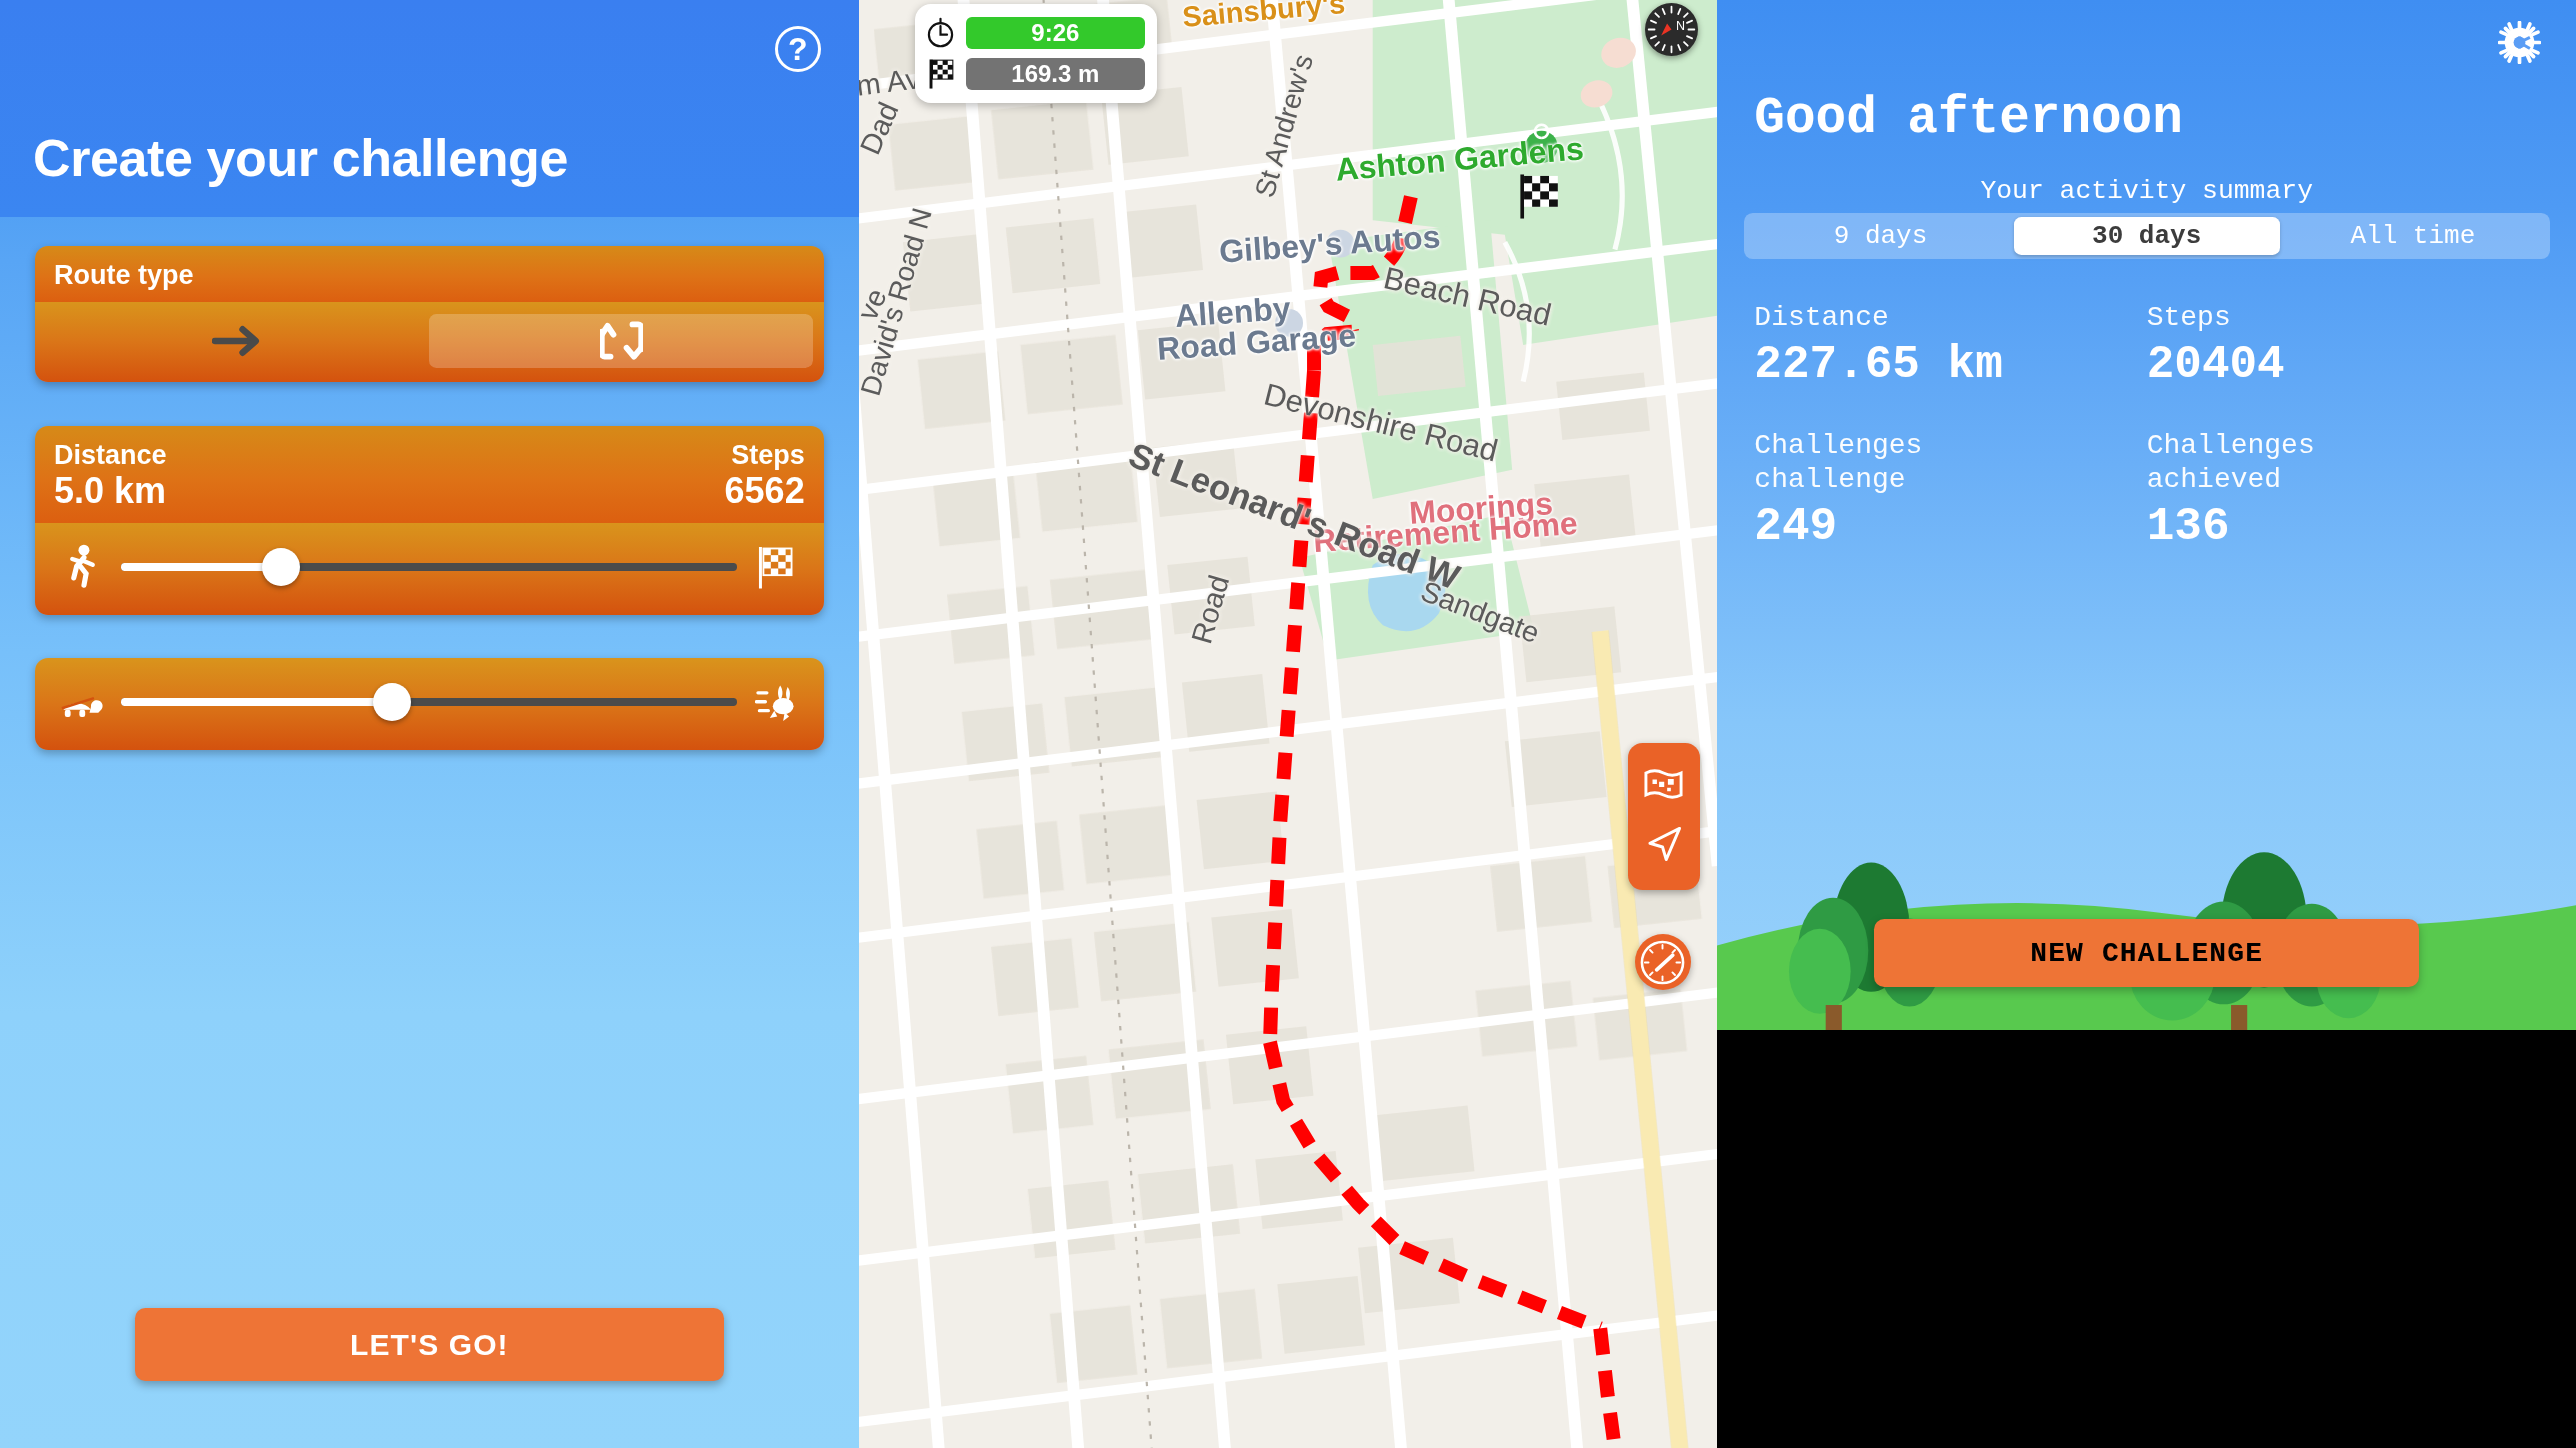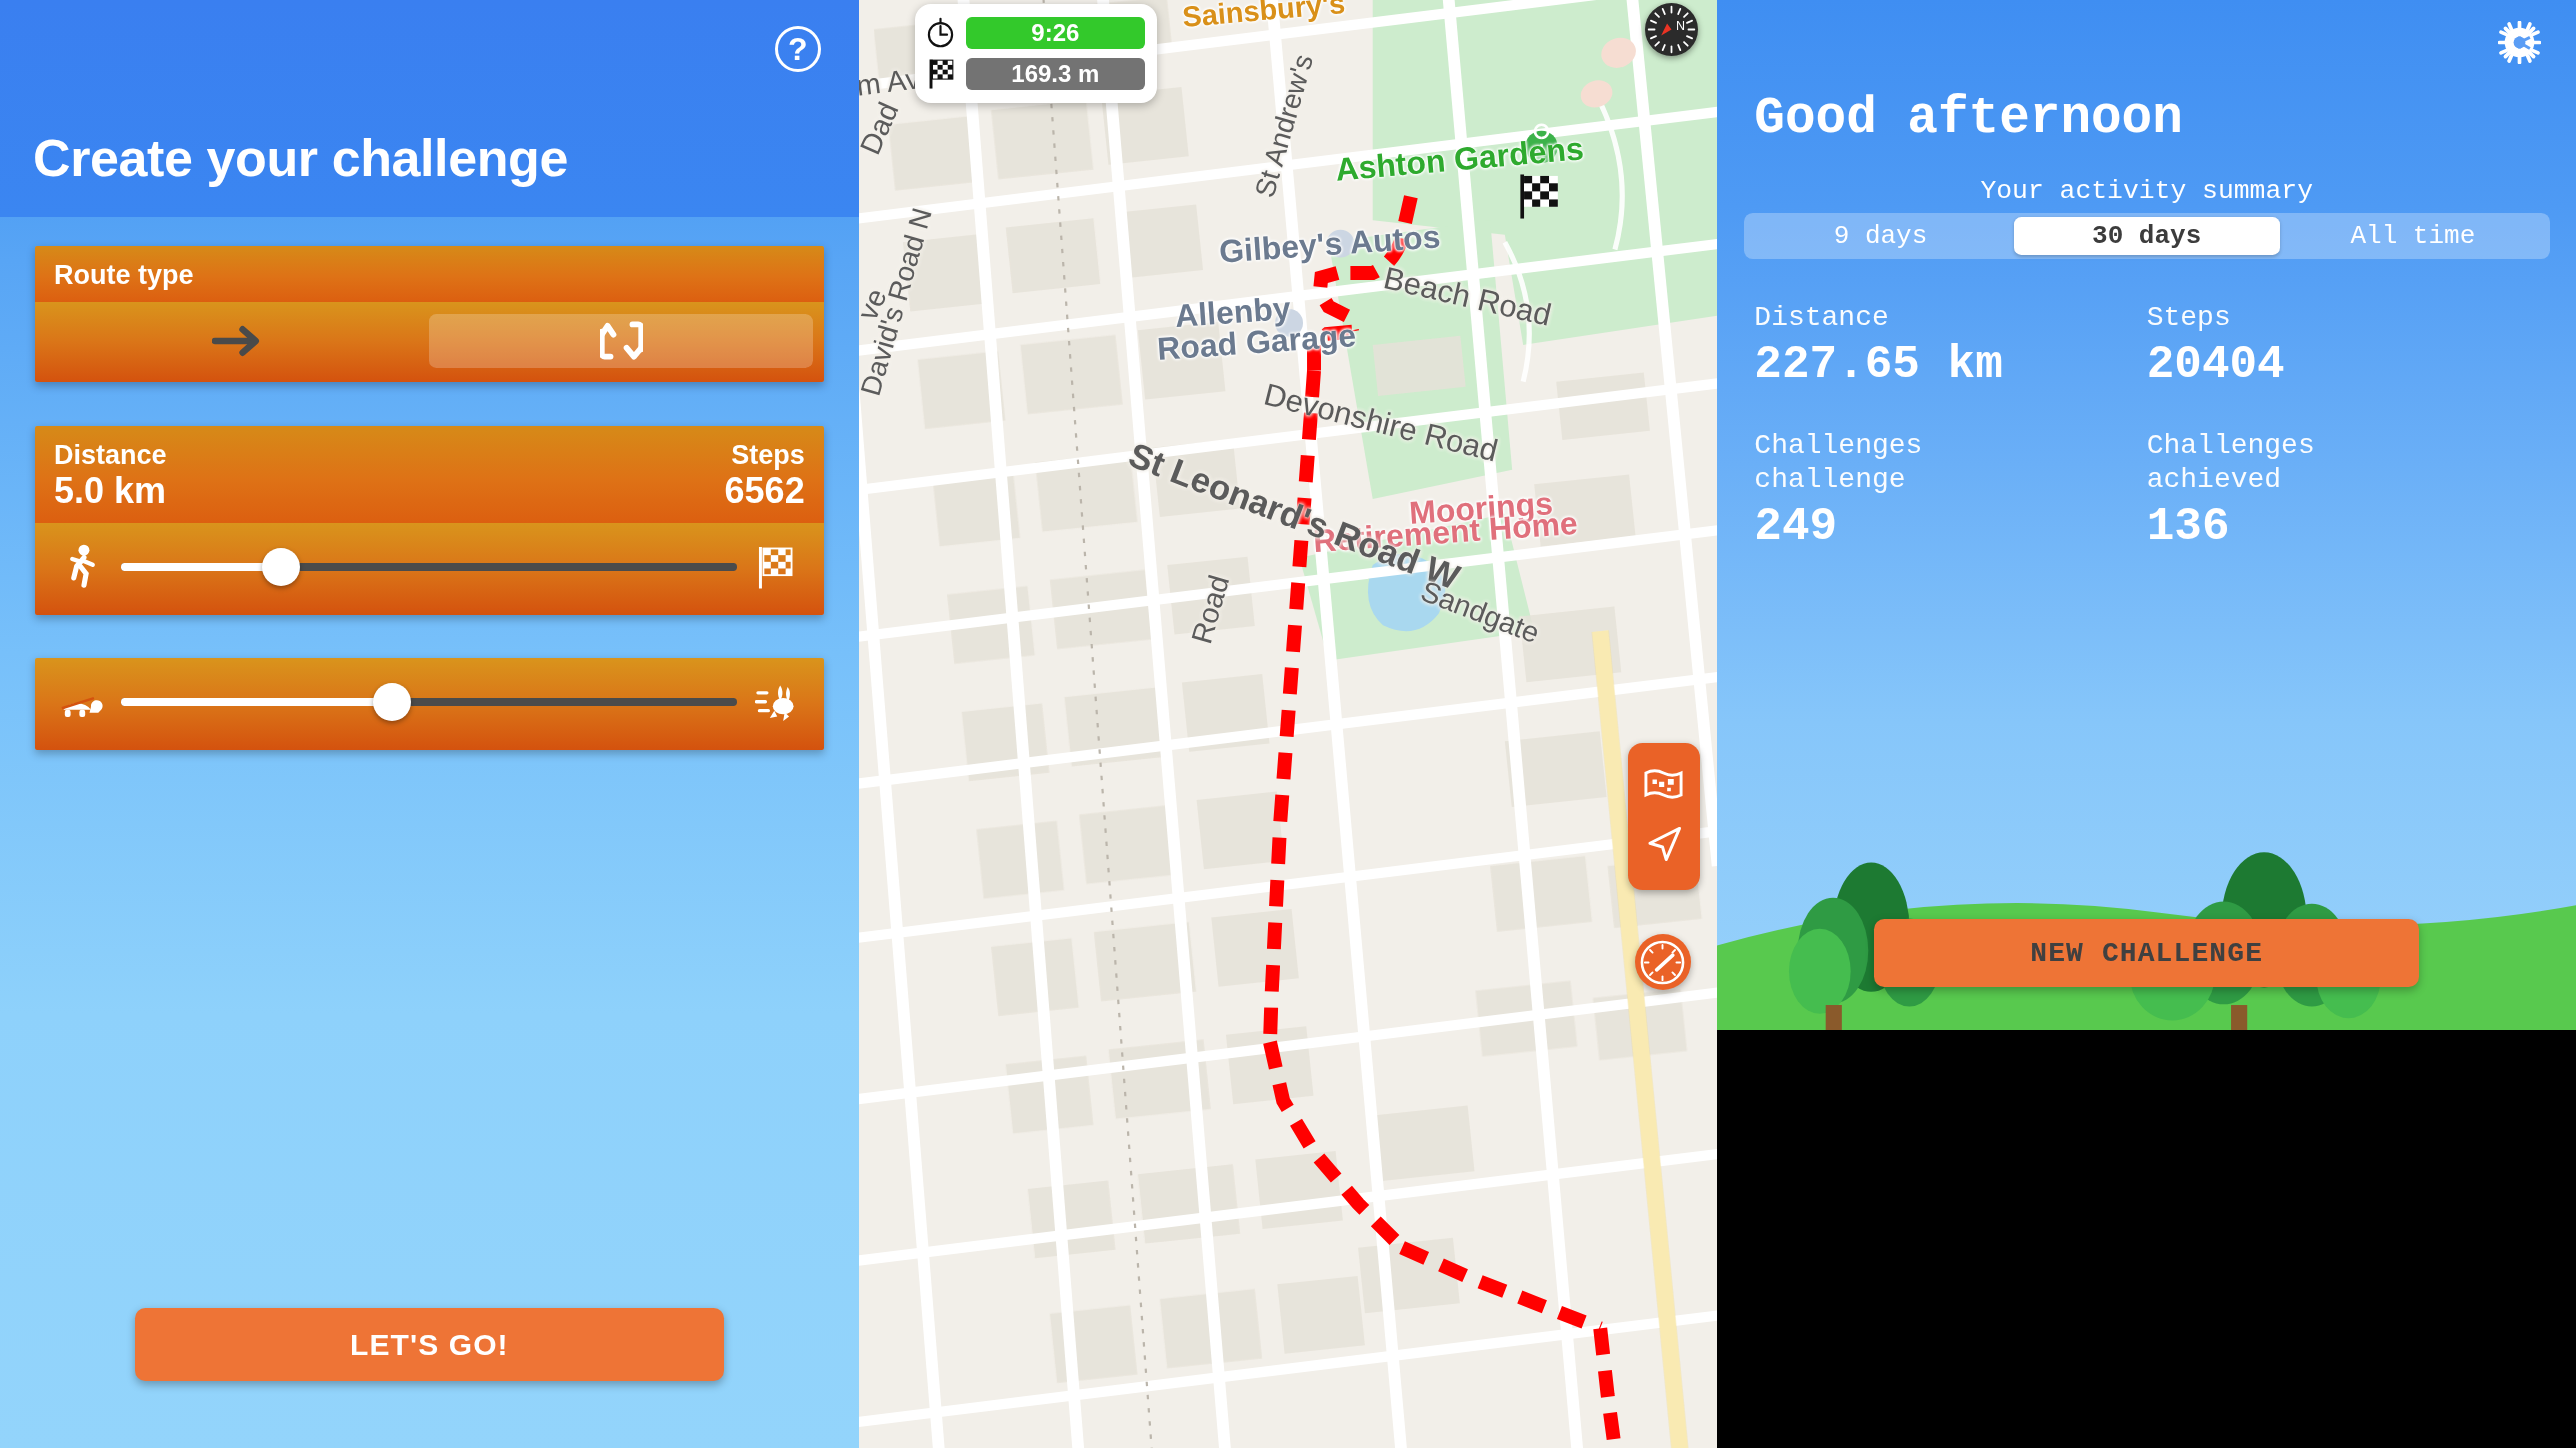--- a/index.html
+++ b/index.html
@@ -11,21 +11,21 @@
   .p1 { width:859px; height:1449px; position:relative;
         background:linear-gradient(180deg,#3b8ef0 0%,#58a5f5 18%,#77c0fa 45%,#8ed1fb 70%,#93d4fb 100%); }
   .p1-header { height:217px; background:linear-gradient(180deg,#3a7ff0 0%,#3b86f1 100%);
         position:relative; }
   .help-btn { position:absolute; right:38px; top:26px; width:46px; height:46px;
         border:3.7px solid #fff; border-radius:50%; display:flex; align-items:center;
         justify-content:center; color:#fff; font-size:32px; font-weight:bold; line-height:1;}
   .p1-title { position:absolute; left:33px; bottom:29px; color:#fff; font-size:52px;
         font-weight:bold; letter-spacing:-0.4px; }
 
-  .card { margin:12px 35px; border-radius:2px; overflow:hidden;
+  .card { margin:12px 35px; border-radius:13px; overflow:hidden;
         box-shadow:0 3.7px 8.8px rgba(0,0,0,.25); }
   .card-head { background:linear-gradient(180deg,#d68a18 0%,#de7216 55%,#dc5f10 100%);
         padding:14px 19px 11.7px 19px; display:flex; justify-content:space-between;
         align-items:flex-start; }
   .card-head-left { display:flex; flex-direction:column; }
   .card-head-right { display:flex; flex-direction:column; align-items:flex-end; }
   .lbl { color:#fff; font-size:27px; font-weight:bold; line-height:1.12; }
   .val { color:#fff; font-size:36px; font-weight:bold; line-height:1.12; }
   .card-body { background:linear-gradient(180deg,#d9941c 0%,#da7518 50%,#d4520e 100%);
         padding:19px 16px 22px 16px; }
@@ -109,21 +109,21 @@
 
   .dots { position:absolute; top:1035px; width:100%; display:flex; justify-content:center;
         gap:17.6px; }
   .dot { width:13.2px; height:13.2px; border-radius:50%; background:#9aa2a8; }
   .dot.active { background:#fff; }
 
   .scene { position:absolute; left:0; right:0; bottom:0; height:235px; }
   .nc-wrap { position:absolute; left:0; right:0; bottom:43px; display:flex;
         justify-content:center; }
   .nc-btn { width:545px; height:68px; background:#ee7436; border-radius:10.3px;
-        display:flex; align-items:center; justify-content:center; color:#404040;
+        display:flex; align-items:center; justify-content:center; color:#000000;
         font-size:28px; font-weight:bold; letter-spacing:1.1px;
         box-shadow:0 3.7px 8px rgba(0,0,0,.25); }
 </style>
 </head>
 <body>
 
 <div class="screens">
 
   <div class="p1">
     <div class="p1-header">

